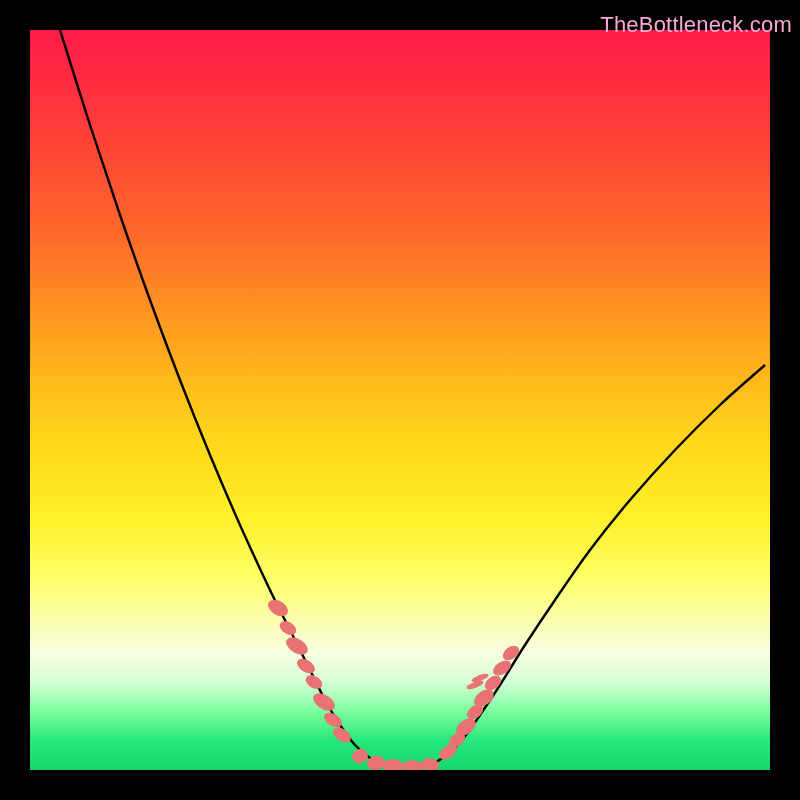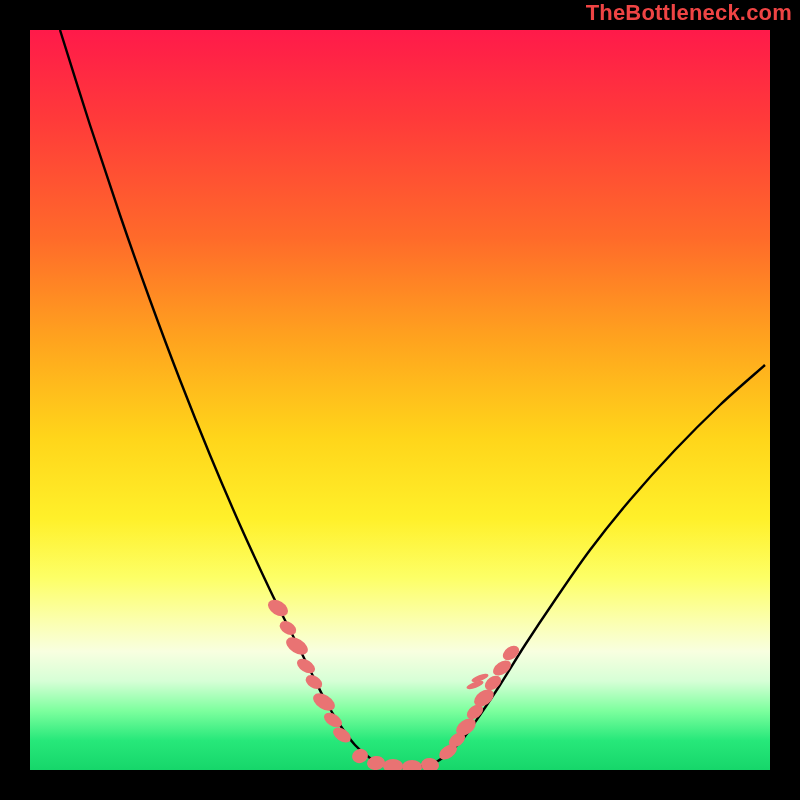--- a/index.html
+++ b/index.html
@@ -37,25 +37,25 @@
       #fbffb0 80%,
       #f8ffe0 84%,
       #d6ffd6 88%,
       #7dff9e 92%,
       #27e87a 96%,
       #16d66a 100%
     );
   }
   .watermark {
     position: absolute;
-    top: 0;
+    top: 12px;
     right: 8px;
-    color: #ef4444;
+    color: #f9a8d4;
     font-size: 22px;
-    font-weight: 700;
+    font-weight: 400;
     letter-spacing: 0.2px;
     z-index: 10;
   }
   svg.curve {
     position: absolute;
     left: 0;
     top: 0;
     width: 740px;
     height: 740px;
     z-index: 5;

